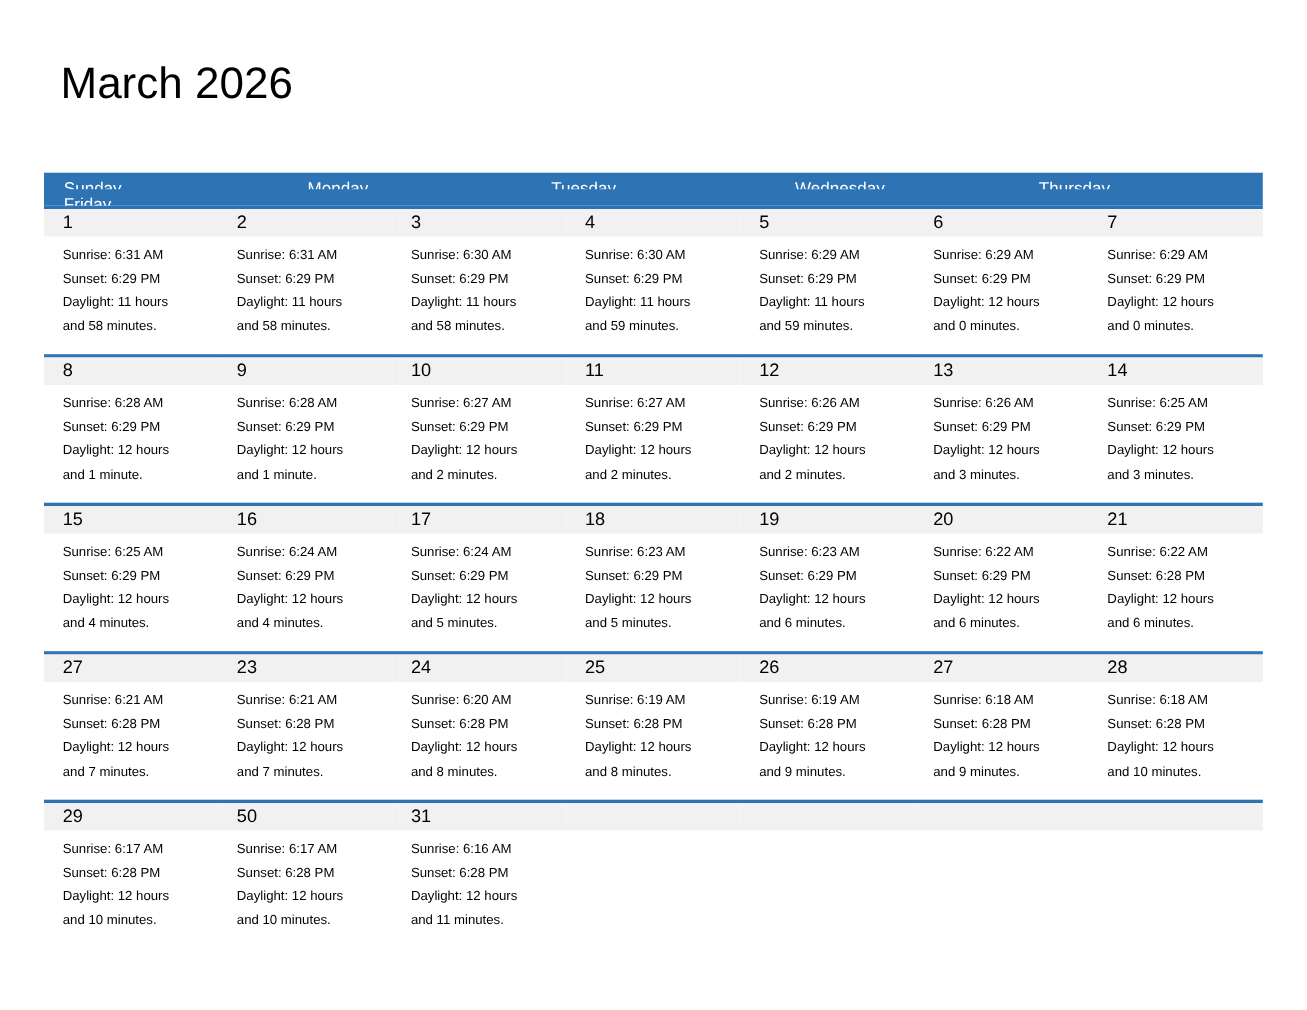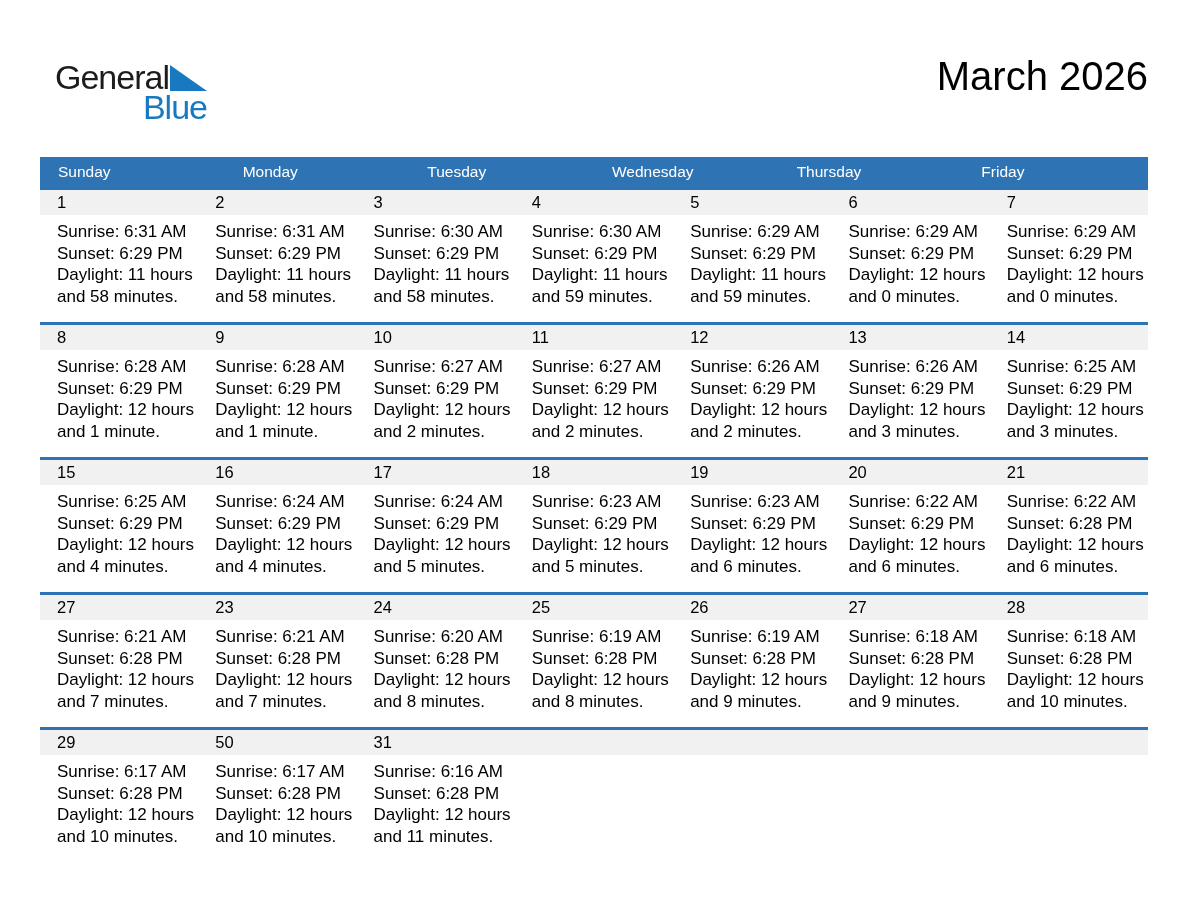--- a/index.html
+++ b/index.html
@@ -43,21 +43,21 @@
     margin-top: -4px;
   }
   .titles { text-align: right; padding-top: 2px; }
   .title { font-size: 40px; font-weight: 400; color: #000; line-height: 1.1; }
   .subtitle { font-size: 24px; font-weight: 400; color: #000; margin-top: 14px; }
 
   
   .calendar { margin: 0 40px; }
   .weekday-row {
     display: grid;
-    grid-template-columns: repeat(6, 1fr);
+    grid-template-columns: repeat(5, 1fr);
     background: var(--header-bar, #2E74B5);
     height: 30px;
   }
   .weekday-cell {
     color: #fff;
     font-size: 15.5px;
     line-height: 30px;
     padding-left: 18px;
     overflow: hidden;
     white-space: nowrap;
@@ -70,38 +70,31 @@
   }
   .day-number {
     background: var(--day-band, #F1F1F1);
     height: 25px;
     line-height: 25px;
     font-size: 16.5px;
     padding-left: 17px;
   }
   .day-details {
     padding: 6px 4px 0 17px;
-    font-size: 17px;
+    font-size: 12px;
     line-height: 21.6px;
   }
   .detail-line { white-space: pre-line; }
 </style>
 </head>
 <body>
 
 <div class="page">
 
   <div class="top">
-    <div class="logo">
-      <div class="logo-row">
-        <span class="logo-general">General</span>
-        <span class="logo-triangle"></span>
-      </div>
-      <span class="logo-blue-text">Blue</span>
-    </div>
     <div class="titles">
       <div class="title">March 2026</div>
     </div>
   </div>
 
   <div class="calendar">
     <div class="weekday-row">
         <div class="weekday-cell">Sunday</div>
         <div class="weekday-cell">Monday</div>
         <div class="weekday-cell">Tuesday</div>

